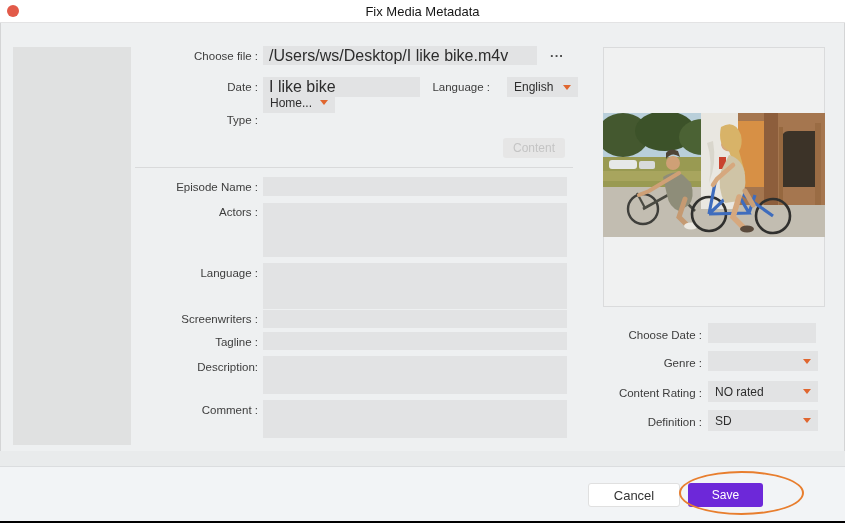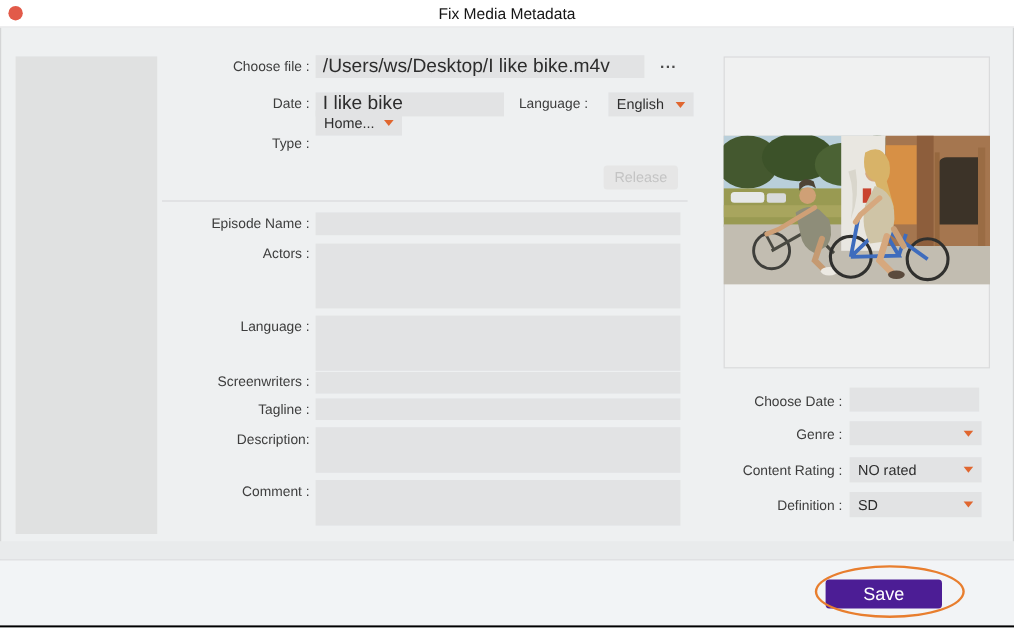--- a/index.html
+++ b/index.html
@@ -25,21 +25,21 @@
   textarea.field{resize:none;padding:3px 6px;}
   .dropdown{position:absolute;background:#e2e3e4;display:flex;align-items:center;justify-content:space-between;padding:0 7px;font-size:12px;color:#2d2d2d;cursor:default;}
   .arrow{width:0;height:0;border-left:4px solid transparent;border-right:4px solid transparent;border-top:5px solid #e0662f;}
   .dots-btn{position:absolute;left:546px;top:46px;width:22px;height:18px;font-size:13px;font-weight:bold;color:#4b4b4b;letter-spacing:1px;text-align:center;line-height:14px;cursor:default;}
   .search-btn{position:absolute;left:503px;top:138px;width:62px;height:20px;background:#e6e6e6;border:none;border-radius:3px;color:#c4c4c4;font-size:12px;}
   .divider{position:absolute;left:135px;top:167px;width:438px;height:1px;background:#d9dadb;}
   
   .pre-footer-band{position:absolute;left:0;top:451px;width:845px;height:15px;background:#e9ebec;}
   .footer{position:absolute;left:0;top:466px;width:845px;height:57px;background:#f2f4f6;border-top:1px solid #dbdddf;}
   .btn-cancel{position:absolute;left:588px;top:483px;width:92px;height:24px;background:#ffffff;border:1px solid #e0e0e0;border-radius:3px;font-size:13px;color:#333;}
-  .btn-save{position:absolute;left:688px;top:483px;width:97px;height:24px;background:#4c1d95;border:none;border-radius:3px;font-size:15px;color:#ffffff;}
+  .btn-save{position:absolute;left:688px;top:483px;width:75px;height:24px;background:#6d28d9;border:none;border-radius:3px;font-size:12px;color:#ffffff;}
   .save-annotation{position:absolute;left:679px;top:471px;width:125px;height:44px;border:2.5px solid #e87e2e;border-radius:50%;pointer-events:none;}
 </style>
 </head>
 <body>
 
 <div class="window">
 
   <div class="titlebar">
     <div class="traffic-red"></div>
     <div class="win-title">Fix Media Metadata</div>
@@ -59,21 +59,21 @@
     <span>English</span>
     <span class="arrow"></span>
   </div>
 
   <div class="lbl mid" style="top:114px;">Type :</div>
   <div class="dropdown" style="left:263px;top:92px;width:72px;height:21px;">
     <span>Home...</span>
     <span class="arrow"></span>
   </div>
 
-  <button class="search-btn">Release</button>
+  <button class="search-btn">Content</button>
 
   <div class="divider"></div>
 
   <div class="lbl mid" style="top:181px;">Episode Name :</div>
   <input class="field" style="left: 263px; top: 177px; width: 304px; height: 19px;" value="">
 
   <div class="lbl mid" style="top:206px;">Actors :</div>
   <textarea class="field" style="left: 263px; top: 203px; width: 304px; height: 54px;"></textarea>
 
   <div class="lbl mid" style="top:267px;">Language :</div>
@@ -158,16 +158,17 @@
   </div>
 
   <div class="lbl right" style="top:416px;">Definition :</div>
   <div class="dropdown" style="left:708px;top:410px;width:110px;height:21px;">
     <span>SD</span>
     <span class="arrow"></span>
   </div>
 
   <div class="pre-footer-band"></div>
   <div class="footer"></div>
+  <button class="btn-cancel">Cancel</button>
   <button class="btn-save">Save</button>
   <div class="save-annotation"></div>
 
 </div>
 
 </body></html>

